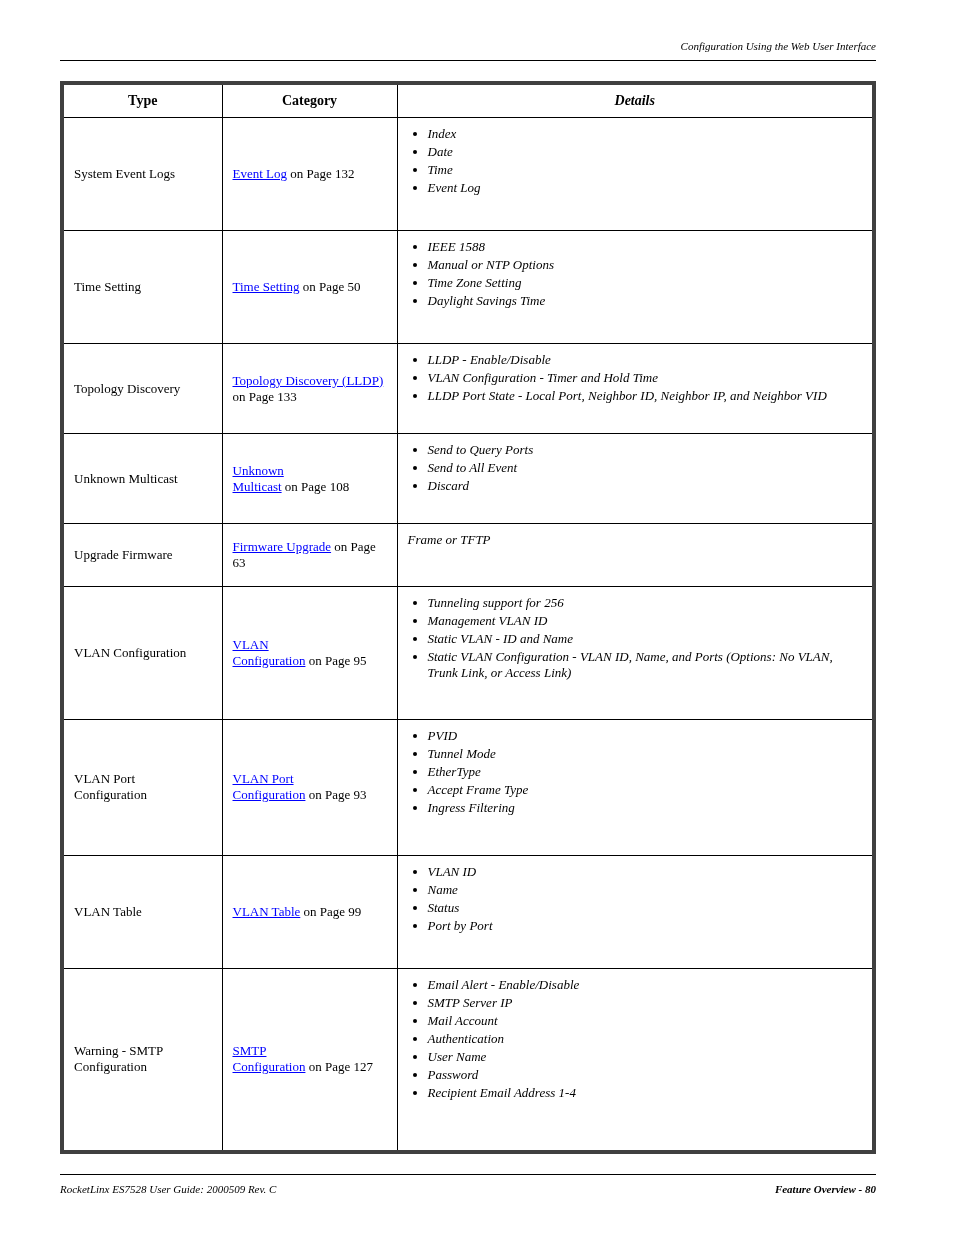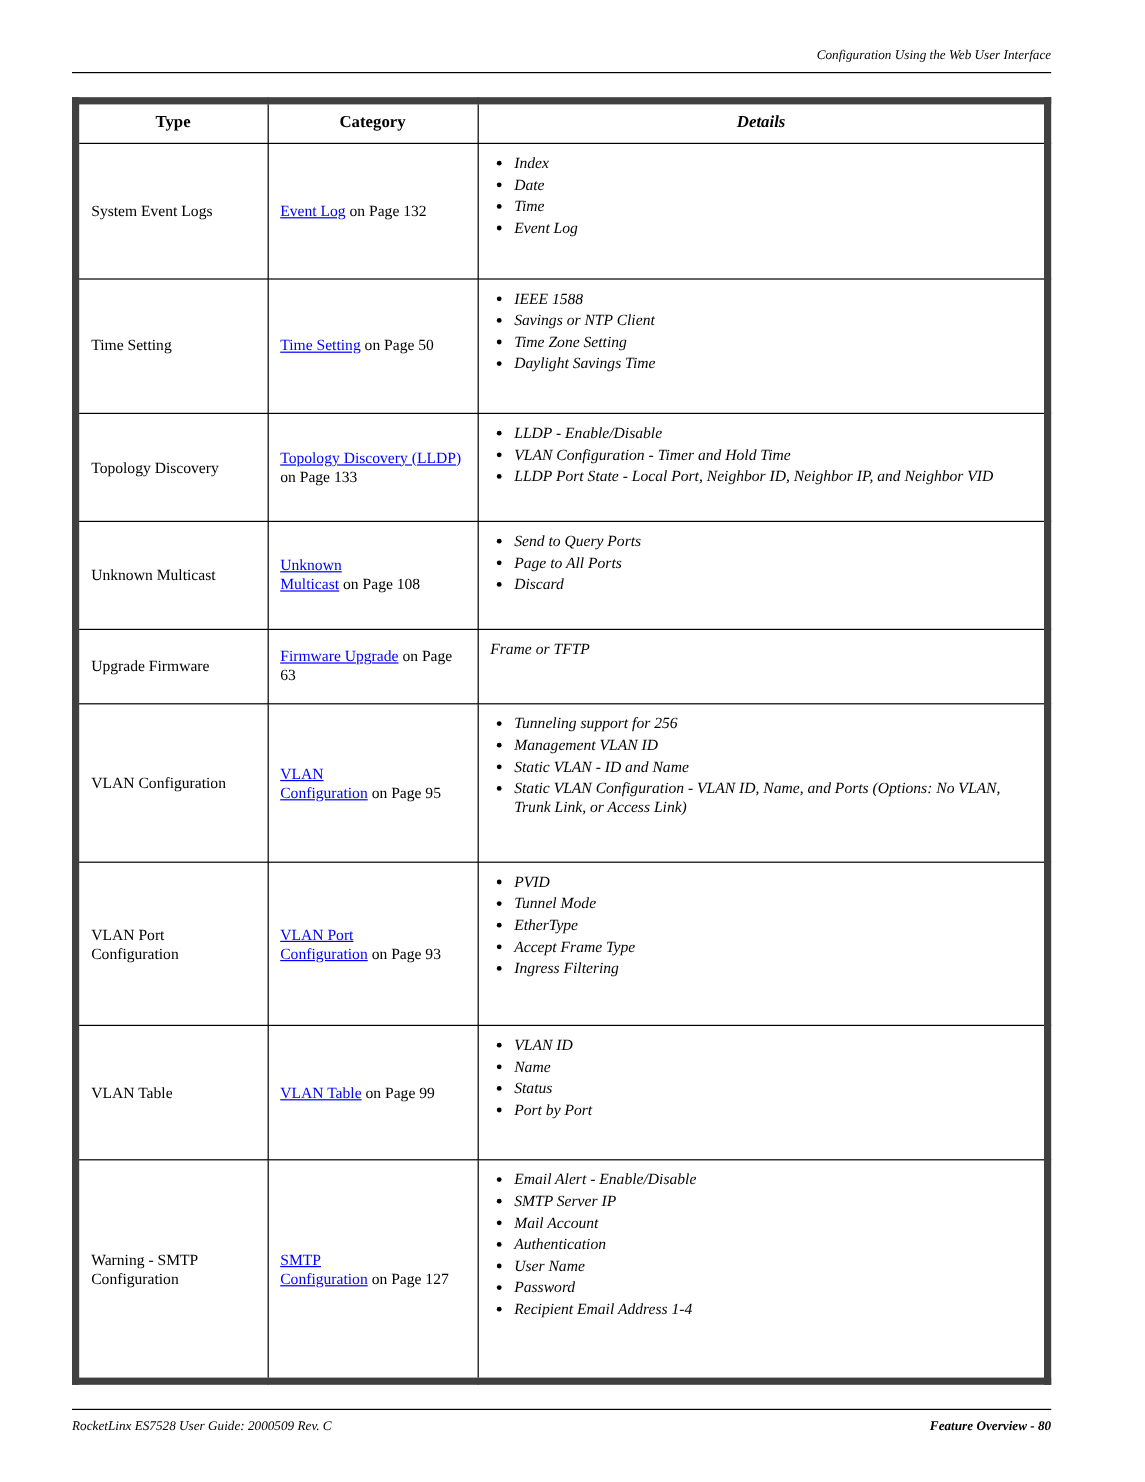--- a/index.html
+++ b/index.html
@@ -26,21 +26,21 @@
       border-bottom: 1px solid #000;
       margin-bottom: 20px;
     }
     .header-title {
       font-size: 11px;
       font-style: italic;
     }
     .main-table {
       width: 100%;
       border-collapse: collapse;
-      border: 6px solid #404040;
+      border: 4px solid #404040;
       flex: 1;
     }
     .main-table th, .main-table td {
       border: 1px solid #000;
       padding: 8px 10px;
       vertical-align: top;
     }
     .main-table thead th {
       font-weight: bold;
       text-align: center;
@@ -110,21 +110,21 @@
             </ul>
           </td>
         </tr>
         <tr>
           <td class="type-cell col-type" style="white-space: pre-wrap;">Time Setting</td>
           <td class="category-cell col-category"><a href="#" style="white-space: pre-wrap;">Time Setting</a> on
 Page 50</td>
           <td class="col-details">
             <ul class="details-list">
               <li>IEEE 1588</li>
-              <li>Savings or NTP Client</li>
+              <li>Manual or NTP Options</li>
               <li>Time Zone Setting</li>
               <li>Daylight Savings Time</li>
             </ul>
           </td>
         </tr>
         <tr>
           <td class="type-cell col-type" style="white-space: pre-wrap;">Topology Discovery</td>
           <td class="category-cell col-category"><a href="#" style="white-space: pre-wrap;">Topology Discovery (LLDP)</a> on Page
 133</td>
           <td class="col-details">
@@ -136,21 +136,21 @@
           </td>
         </tr>
         <tr>
           <td class="type-cell col-type" style="white-space: pre-wrap;">Unknown Multicast</td>
           <td class="category-cell col-category"><a href="#" style="white-space: pre-wrap;">Unknown
 Multicast</a> on Page
 108</td>
           <td class="col-details">
             <ul class="details-list">
               <li>Send to Query Ports</li>
-              <li>Page to All Ports</li>
+              <li>Send to All Event</li>
               <li>Discard</li>
             </ul>
           </td>
         </tr>
         <tr>
           <td class="type-cell col-type" style="white-space: pre-wrap;">Upgrade Firmware</td>
           <td class="category-cell col-category"><a href="#" style="white-space: pre-wrap;">Firmware Upgrade</a> on Page 63</td>
           <td class="col-details">Frame or TFTP</td>
         </tr>
         <tr>

